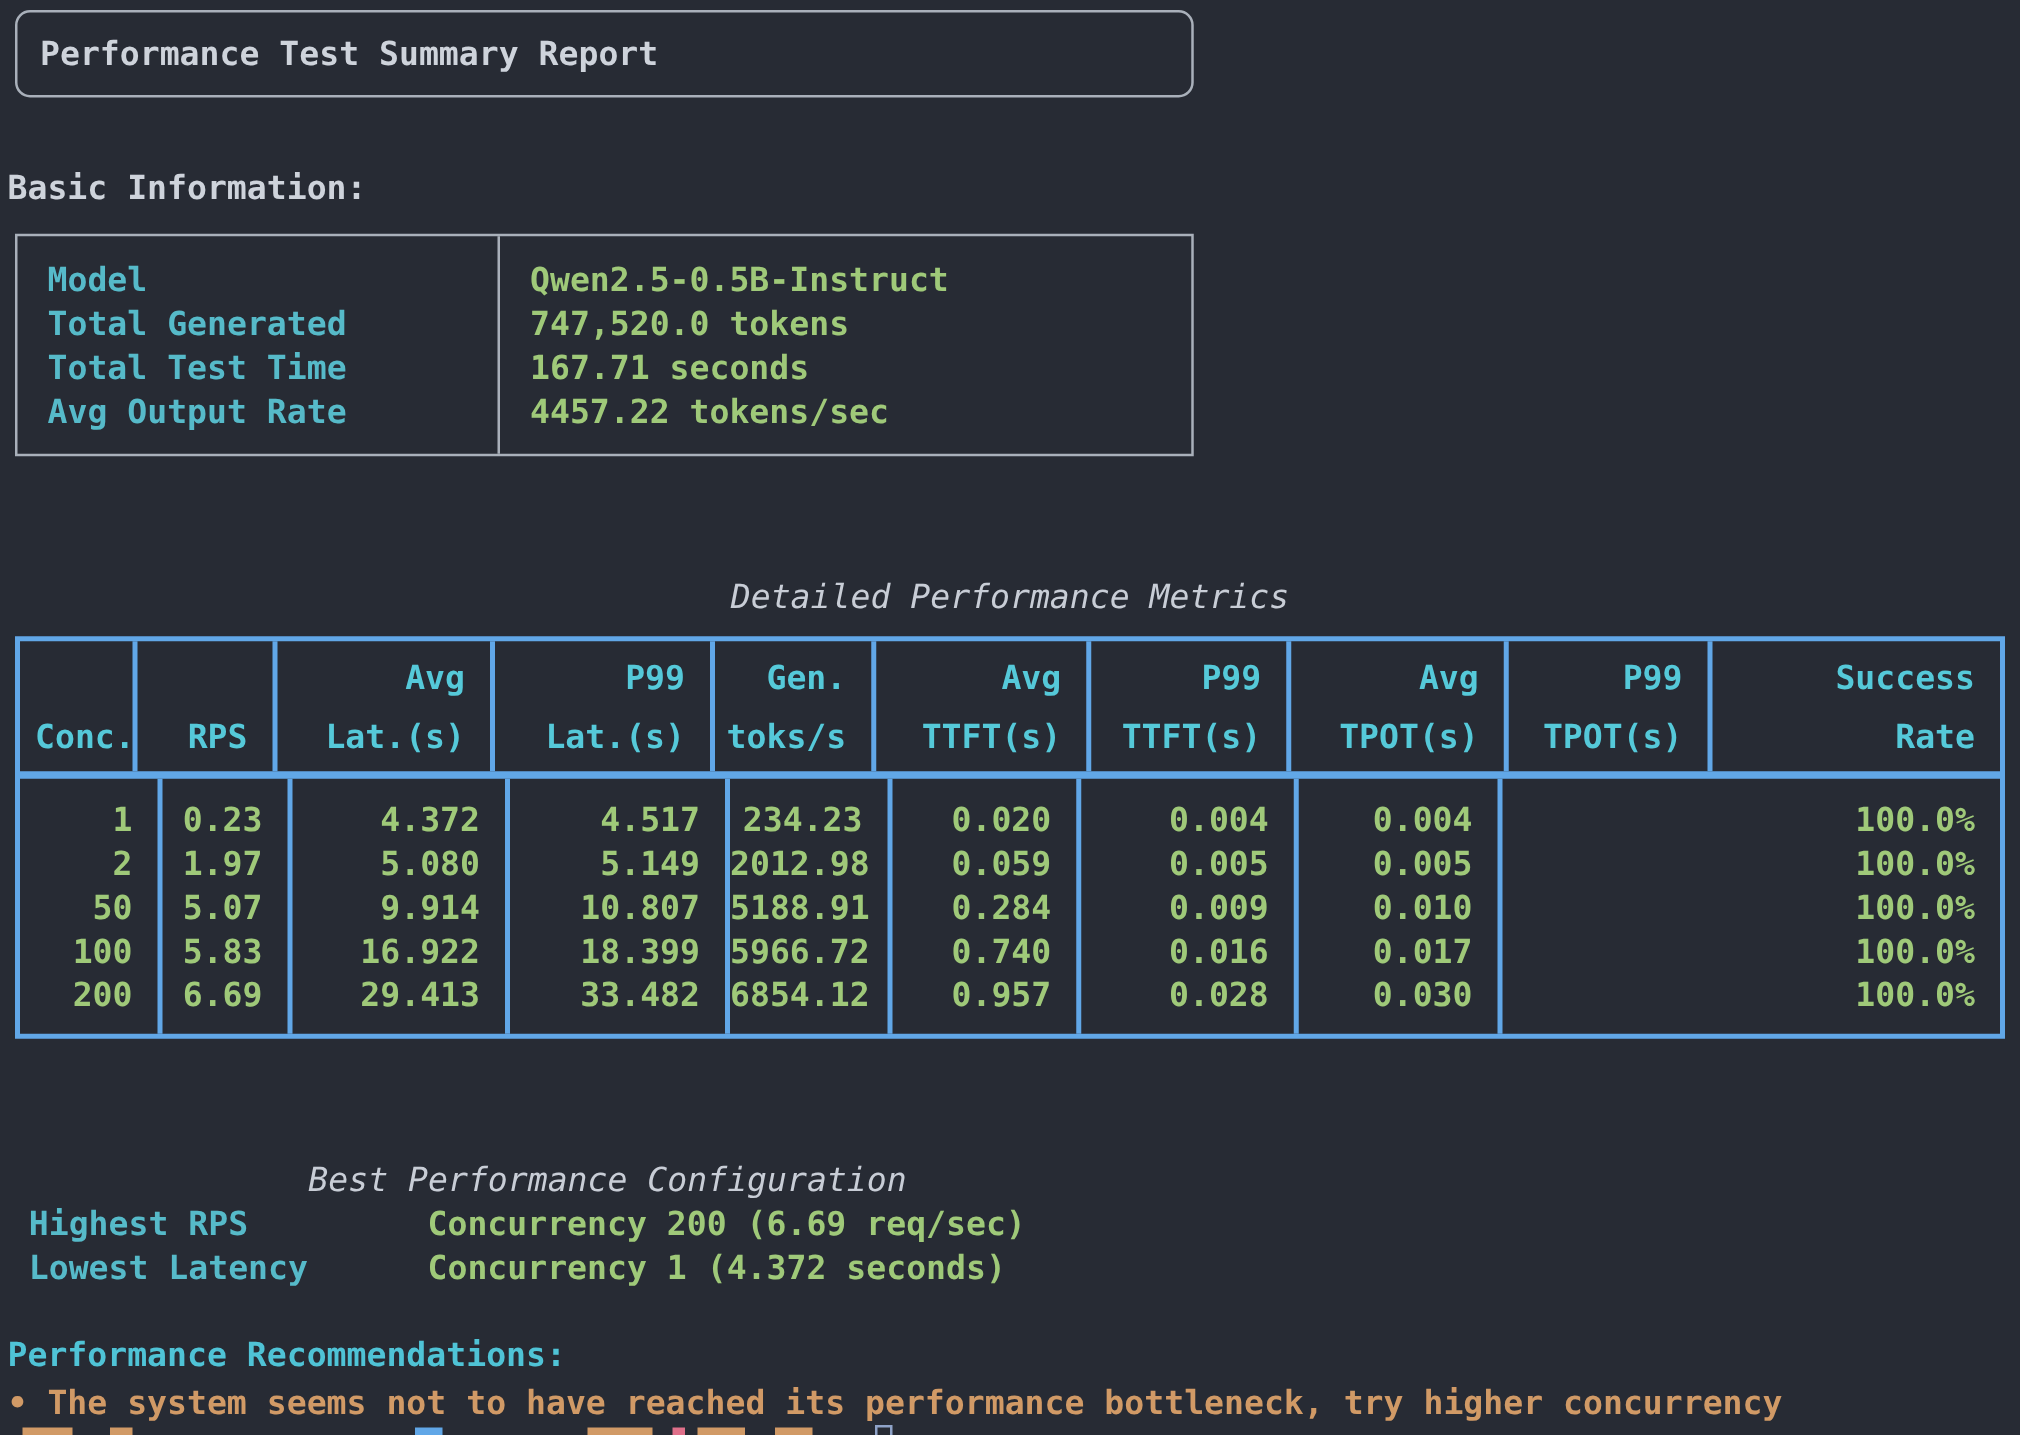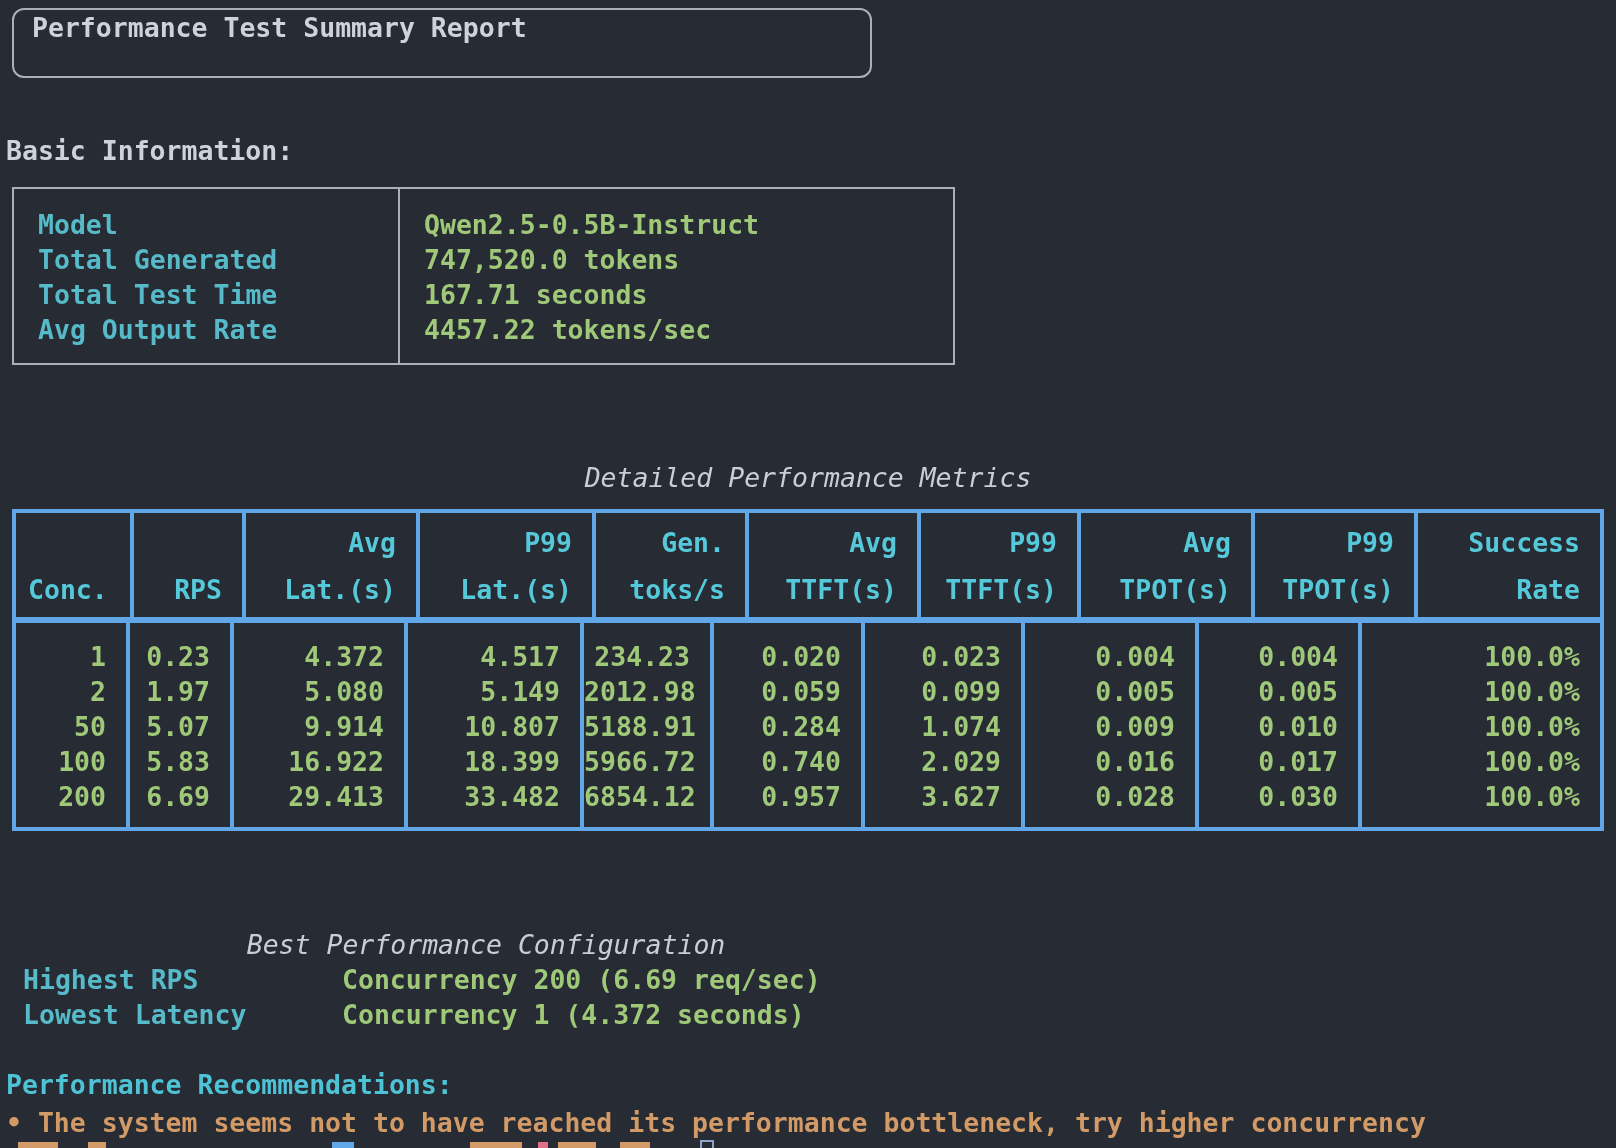--- a/index.html
+++ b/index.html
@@ -6,23 +6,23 @@
   html,body { background:#1d2129; }
   .screen {
     position:relative; width:1616px; height:1148px; overflow:hidden;
     background:var(--background,#272b34);
     font-family:"DejaVu Sans Mono", monospace;
     font-weight:700; font-size:26.5px; line-height:35px;
     color:var(--foreground,#ced3db);
   }
   
   .panel {
-    position:absolute; left:12px; top:8px; width:860px; height:70px;
+    position:absolute; left:12px; top:8px; width:943px; height:70px;
     border:2.5px solid var(--gray-border,#a9b0ba); border-radius:12px;
-    display:flex; align-items:flex-start; padding-left:18px;
+    display:flex; align-items:center; padding-left:18px;
   }
   
   .basic-heading { position:absolute; left:6px; top:133px; }
   .basic-table {
     position:absolute; left:12px; top:187px; width:943px; height:178px;
     border:2px solid var(--gray-border,#a9b0ba); padding-top:18px;
   }
   .basic-divider { position:absolute; left:384px; top:0; bottom:0; width:2px;
     background:var(--gray-border,#a9b0ba); }
   .basic-row { display:flex; height:35px; }
@@ -97,35 +97,35 @@
         <div class="basic-row">
           <div class="basic-label">Avg Output Rate</div>
           <div class="basic-value">4457.22 tokens/sec</div>
         </div>
       </div>
   </div>
 
   <div class="m-caption">Detailed Performance Metrics</div>
   <div class="mtable">
     <div class="mhead" id="mhead">
-        <div class="hcell first" style="width: 114px;">
+        <div class="hcell first" style="width: 90px;">
           <div class="hline">Conc.</div>
         </div>
         <div class="hcell" style="width: 112px;">
           <div class="hline">RPS</div>
         </div>
         <div class="hcell" style="width: 174px;">
           <div class="hline">Avg</div>
           <div class="hline">Lat.(s)</div>
         </div>
         <div class="hcell" style="width: 176px;">
           <div class="hline">P99</div>
           <div class="hline">Lat.(s)</div>
         </div>
-        <div class="hcell" style="width: 153px;">
+        <div class="hcell" style="width: 129px;">
           <div class="hline">Gen.</div>
           <div class="hline">toks/s</div>
         </div>
         <div class="hcell" style="width: 172px;">
           <div class="hline">Avg</div>
           <div class="hline">TTFT(s)</div>
         </div>
         <div class="hcell" style="width: 160px;">
           <div class="hline">P99</div>
           <div class="hline">TTFT(s)</div>
@@ -180,27 +180,20 @@
           <div class="bcell">5966.72</div>
           <div class="bcell">6854.12</div>
         </div>
         <div class="bcol" style="width: 151px;">
           <div class="bcell">0.020</div>
           <div class="bcell">0.059</div>
           <div class="bcell">0.284</div>
           <div class="bcell">0.740</div>
           <div class="bcell">0.957</div>
         </div>
-        <div class="bcol" style="width: 160px;">
-          <div class="bcell">0.023</div>
-          <div class="bcell">0.099</div>
-          <div class="bcell">1.074</div>
-          <div class="bcell">2.029</div>
-          <div class="bcell">3.627</div>
-        </div>
         <div class="bcol" style="width: 174px;">
           <div class="bcell">0.004</div>
           <div class="bcell">0.005</div>
           <div class="bcell">0.009</div>
           <div class="bcell">0.016</div>
           <div class="bcell">0.028</div>
         </div>
         <div class="bcol" style="width: 163px;">
           <div class="bcell">0.004</div>
           <div class="bcell">0.005</div>

